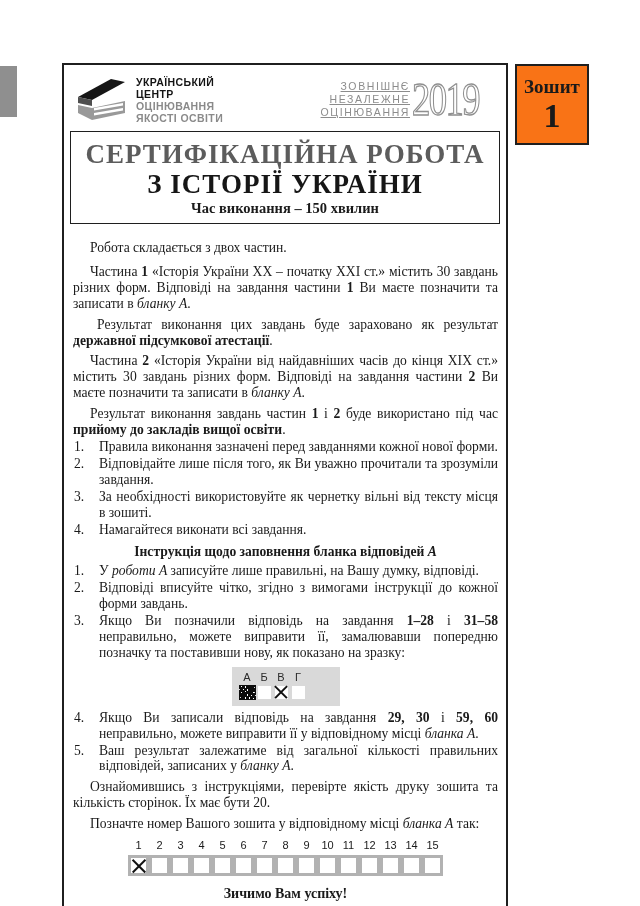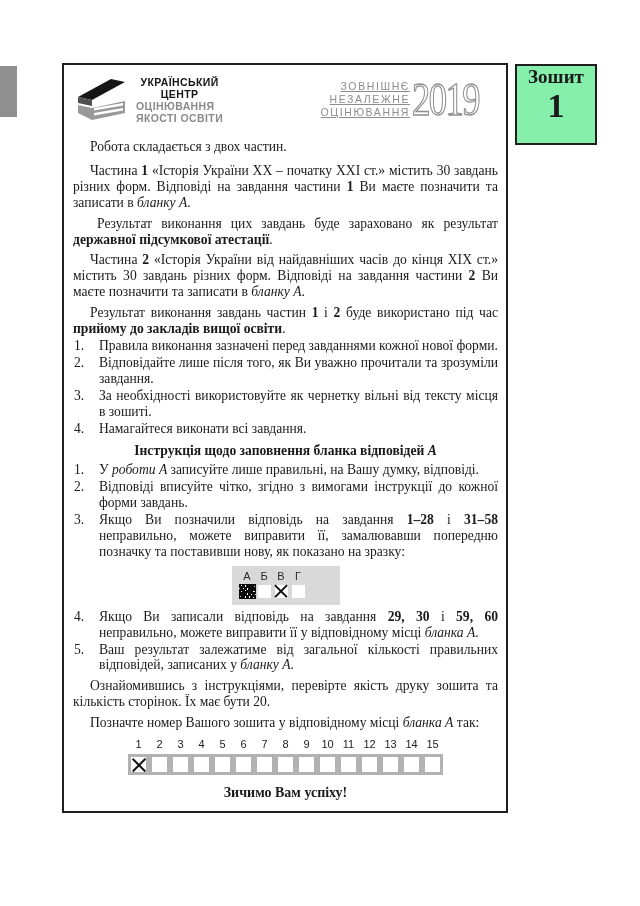--- a/index.html
+++ b/index.html
@@ -3,36 +3,36 @@
 <meta charset="utf-8">
 <style>
   html,body{margin:0;padding:0;}
   body{
     width:640px;height:906px;background:#ffffff;
     font-family:"Liberation Serif","DejaVu Serif",serif;
     color:#1a1a1a;position:relative;overflow:hidden;
   }
   .side-tab{position:absolute;left:0;top:66px;width:17px;height:51px;background:#8f8f8f;}
   .booklet-box{
-    position:absolute;left:515px;top:64px;width:82px;height:81px;
-    border:2px solid #1f1f1f;box-sizing:border-box;background:#86efac;
-    display:flex;flex-direction:column;align-items:center;justify-content:flex-start;
+    position:absolute;left:515px;top:64px;width:74px;height:81px;
+    border:2px solid #1f1f1f;box-sizing:border-box;background:#f97316;
+    display:flex;flex-direction:column;align-items:center;justify-content:center;
   }
   .booklet-label{font-weight:bold;font-size:19px;line-height:22px;}
   .booklet-num{font-weight:bold;font-size:34px;line-height:36px;}
   .main-box{
     margin:63px 0 0 62px;width:446px;box-sizing:border-box;
     border:2px solid #1f1f1f;background:#fff;padding-bottom:6px;
   }
   
   .header-row{display:flex;justify-content:space-between;align-items:flex-start;padding:8px 10px 4px 12px;}
   .logo{display:flex;align-items:flex-start;}
   .logo svg{flex:none;margin-top:2px;}
   .logo-text{margin-left:8px;font-family:"Liberation Sans","DejaVu Sans",sans-serif;font-weight:bold;font-size:10.5px;line-height:12px;letter-spacing:.4px;margin-top:3px;}
-  .lt-black{color:#141414;text-align:center;}
+  .lt-black{color:#141414;}
   .lt-gray{color:#8a8a8a;}
   .zno{display:flex;align-items:center;margin-top:6px;}
   .zno-lines{font-family:"Liberation Sans","DejaVu Sans",sans-serif;font-size:10.5px;line-height:13px;letter-spacing:1.6px;color:#8c8c8c;text-align:right;text-decoration:underline;}
   .zno-year{
     font-family:"Liberation Serif","DejaVu Serif",serif;
     font-size:47px;line-height:40px;font-weight:normal;
     color:#ffffff;-webkit-text-stroke:1.3px #8f8f8f;
     letter-spacing:-2px;transform:scaleX(.78);transform-origin:left center;
     margin-left:2px;width:84px;
   }
@@ -118,20 +118,25 @@
       <div class="zno">
         <div class="zno-lines">
           <div>ЗОВНІШНЄ</div>
           <div>НЕЗАЛЕЖНЕ</div>
           <div>ОЦІНЮВАННЯ</div>
         </div>
         <div class="zno-year">2019</div>
       </div>
     </div>
 
+    <div class="title-box">
+      <div class="title1">СЕРТИФІКАЦІЙНА РОБОТА</div>
+      <div class="title2">З ІСТОРІЇ УКРАЇНИ</div>
+      <div class="duration">Час виконання – 150 хвилин</div>
+    </div>
 
     <div class="bodytext">
 
       <p class="p"><span>Робота складається з двох частин.</span></p>
       <p class="p"><span>Частина </span><span class="seg-b">1</span><span> «Історія України ХХ – початку ХХІ ст.» містить 30 завдань різних форм. Відповіді на завдання частини </span><span class="seg-b">1</span><span> Ви маєте позначити та записати в </span><span class="seg-i">бланку А</span><span>.</span></p>
       <p class="p p-bigind gap"><span>Результат виконання цих завдань буде зараховано як результат </span><span class="seg-b">державної підсумкової атестації</span><span>.</span></p>
       <p class="p gap"><span>Частина </span><span class="seg-b">2</span><span> «Історія України від найдавніших часів до кінця ХІХ ст.» містить 30 завдань різних форм. Відповіді на завдання частини </span><span class="seg-b">2</span><span> Ви маєте позначити та записати в </span><span class="seg-i">бланку А</span><span>.</span></p>
       <p class="p gap"><span>Результат виконання завдань частин </span><span class="seg-b">1</span><span> і </span><span class="seg-b">2</span><span> буде використано під час </span><span class="seg-b">прийому до закладів вищої освіти</span><span>.</span></p>
 
       <div class="oli">

